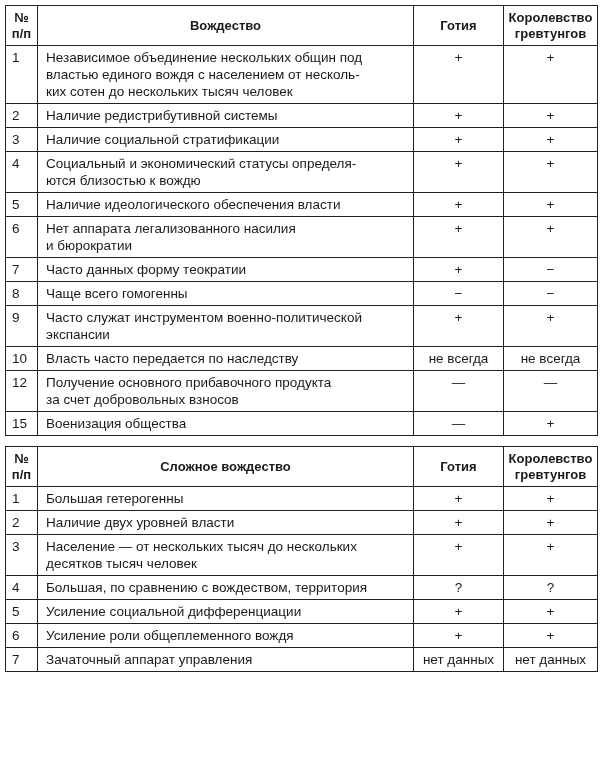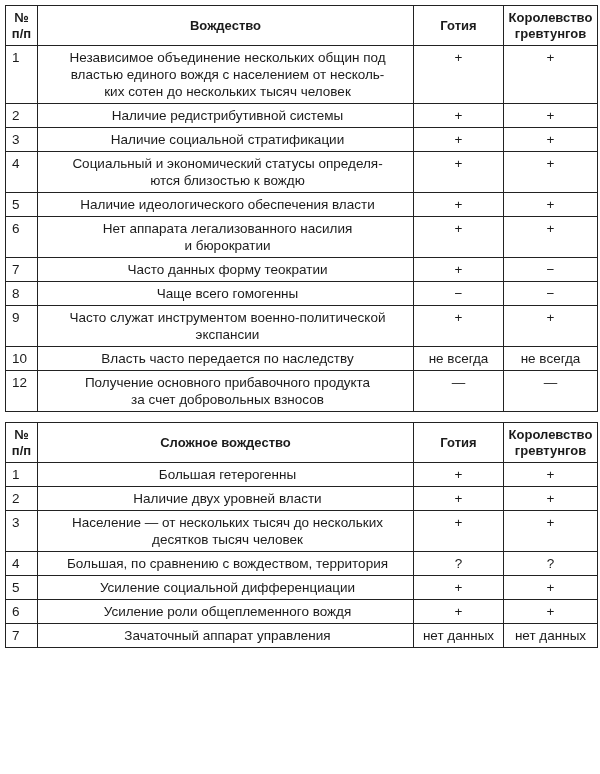--- a/index.html
+++ b/index.html
@@ -42,21 +42,21 @@
   table.cmp td {
     vertical-align: top;
     line-height: 17px;
     padding: 3px 2px;
   }
   table.cmp td.num {
     text-align: left;
     padding-left: 6px;
   }
   table.cmp td.feature {
-    text-align: center;
+    text-align: left;
     padding-left: 8px;
     padding-right: 4px;
     white-space: pre-line;
   }
   table.cmp td.val {
     text-align: center;
   }
   .table-gap { height: 10px; }
 </style>
 </head>
@@ -147,20 +147,26 @@
           <td class="val">не всегда</td>
           <td class="val">не всегда</td>
         </tr>
         <tr>
           <td class="num">12</td>
           <td class="feature">Получение основного прибавочного продукта
 за счет добровольных взносов</td>
           <td class="val">—</td>
           <td class="val">—</td>
         </tr>
+        <tr>
+          <td class="num">15</td>
+          <td class="feature">Военизация общества</td>
+          <td class="val">—</td>
+          <td class="val">+</td>
+        </tr>
       </tbody>
   </table>
 
   <div class="table-gap"></div>
 
   <table class="cmp">
     <colgroup>
       <col class="c-num">
         <col class="c-feature">
         <col class="c-gothia">

